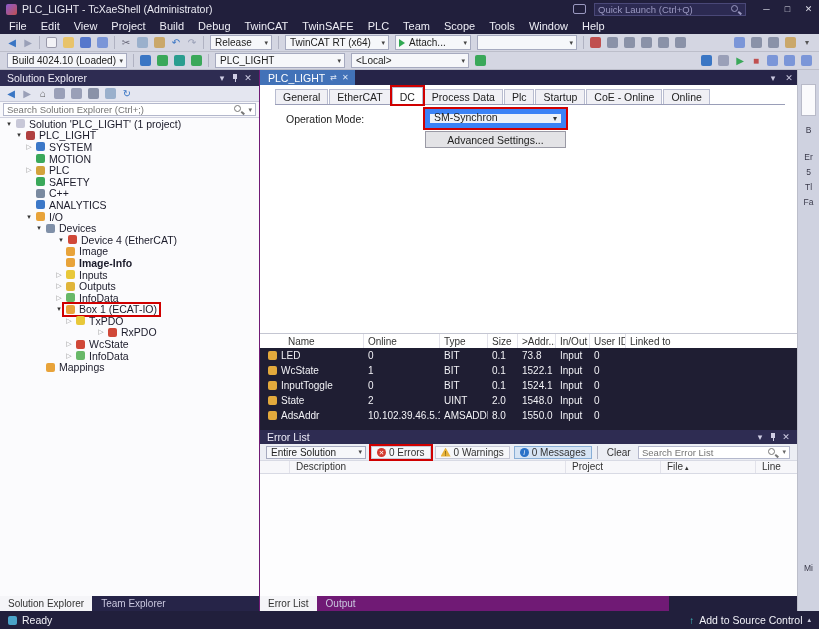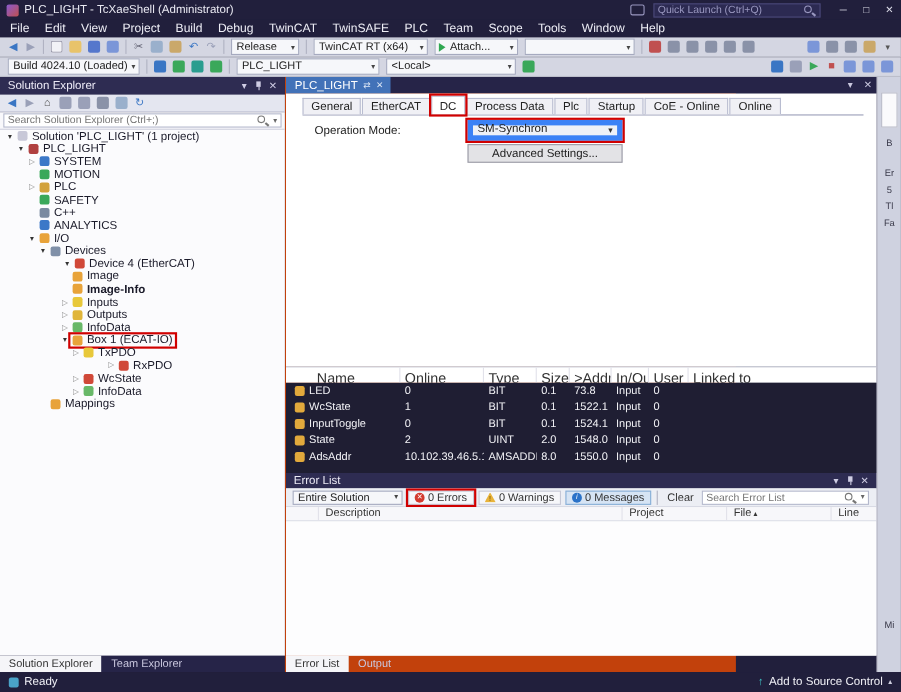--- a/index.html
+++ b/index.html
@@ -27,21 +27,21 @@
 #tb2{top:52px;height:18px}
 .tbi{display:inline-flex;align-items:center;justify-content:center;flex:none}
 .tbi.blob{width:11px;height:11px;border-radius:2px;margin:0 3px}
 .tbi.glyph{width:14px;font-size:10px;line-height:14px;text-align:center;margin:0 1px}
 .tsep{width:1px;height:13px;background:#b0b2c2;margin:0 3px;flex:none}
 .combo{display:inline-flex;align-items:center;height:15px;background:#f6f7fa;border:1px solid #a6aabf;margin:0 3px;flex:none}
 .combo::after{content:"▾";font-size:7px;color:#444;padding:0 3px 0 2px}
 .combo-text{flex:1;font-size:10px;color:#222;padding-left:4px;white-space:nowrap;overflow:hidden}
 .play-ic{width:0;height:0;border-left:6px solid #2fa852;border-top:4px solid transparent;border-bottom:4px solid transparent;margin-left:3px;flex:none}
 
-.content{position:absolute;top:70px;left:0;width:669px;height:541px;background:#c2410c}
+.content{position:absolute;top:70px;left:0;width:669px;height:541px;background:#701a75}
 
 .left-panel{position:absolute;left:0;top:0;width:259px;height:541px;background:#262448}
 .panel-header{display:flex;align-items:center;height:16px;background:#2e2c52;color:#eceaf6;padding:0 4px 0 7px;font-size:10.5px}
 .ph-ic{width:14px;text-align:center;color:#cfcde4;font-size:9px}
 .ph-ic.chev::before{content:"▾"}
 .ph-ic.close::before{content:"✕"}
 .pin{position:relative;width:12px;height:12px}
 .pin::before{content:"";position:absolute;left:4px;top:2px;width:4px;height:5px;background:#cfcde4}
 .pin::after{content:"";position:absolute;left:5.5px;top:7px;width:1px;height:3px;background:#cfcde4}
 .se-toolbar{position:absolute;top:16px;left:0;right:0;height:16px;background:#e4e6f0;border-bottom:1px solid #c8cada;display:flex;align-items:center;padding:0 3px}
@@ -83,21 +83,21 @@
 .subtab{position:relative;font-size:10.5px;color:#222;background:#f0f0f5;border:1px solid #b8bcd0;border-bottom:0;padding:1px 7px 2px;margin-right:1px;height:15px;white-space:nowrap}
 .subtab.active{background:#fff;height:17px;padding-top:3px;z-index:1}
 .subtab.ann{outline:2px solid #d00000;z-index:2}
 .op-label{position:absolute;top:28px;left:26px;font-size:10.5px;color:#222}
 .op-combo{position:absolute;top:24px;left:165px;width:141px;height:19px;display:flex;align-items:flex-end;background:#eef1f7;border:5px solid #3b82f6}
 .op-combo::after{content:"▾";font-size:8px;color:#333;padding:0 4px}
 .op-combo .combo-text{font-size:10.5px}
 .op-combo.ann{outline:2px solid #d00000}
 .adv-btn{position:absolute;top:46px;left:165px;width:141px;height:17px;background:#e3e3e6;border:1px solid #9a9aa5;font-size:10.5px;color:#222;display:flex;align-items:center;justify-content:center}
 .grid-header{position:absolute;top:263px;left:0;right:0;height:15px;background:#fff;border-top:1px solid #c4c6d2;display:flex}
-.gh-cell{font-size:13px;color:#333;padding:2px 0 0 4px;border-right:1px solid #e2e2ea;white-space:nowrap;overflow:hidden;flex:none}
+.gh-cell{font-size:10px;color:#333;padding:2px 0 0 4px;border-right:1px solid #e2e2ea;white-space:nowrap;overflow:hidden;flex:none}
 .gh-cell.first{padding-left:28px}
 .grid-body{position:absolute;top:278px;left:0;right:0;bottom:0;background:#1f1e33;overflow:hidden}
 .grid-row{display:flex;height:15px;align-items:center}
 .g-cell{font-size:10px;color:#f2f2f6;padding-left:4px;white-space:nowrap;overflow:hidden;display:flex;align-items:center;flex:none}
 .vicon{width:9px;height:9px;border-radius:2px;background:#e2a93c;margin:0 4px;flex:none}
 
 .error-panel{position:absolute;left:260px;top:360px;width:537px;height:166px;background:#f3f4f8}
 .error-panel .panel-header{height:14px}
 .el-toolbar{position:absolute;top:14px;left:0;right:0;height:17px;background:#eceef4;display:flex;align-items:center;padding:0 3px;border-bottom:1px solid #d8dae4}
 .el-combo{width:100px;height:13px}

